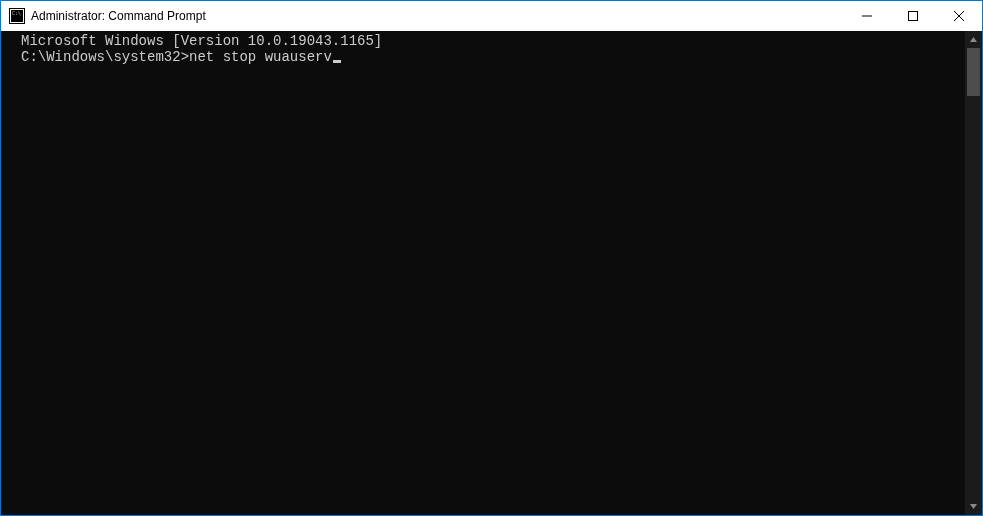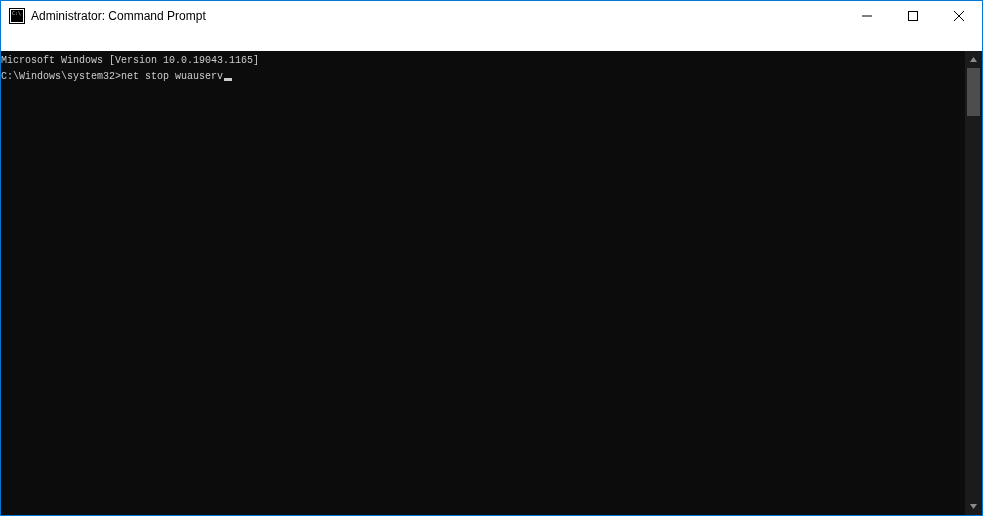--- a/index.html
+++ b/index.html
@@ -10,21 +10,20 @@
       height: 516px;
       overflow: hidden;
     }
     .window {
       width: 983px;
       height: 516px;
       border: 1px solid #0078d7;
       display: flex;
       flex-direction: column;
       background: #fff;
-      gap: 20px;
     }
     .titlebar {
       height: 30px;
       background: #ffffff;
       display: flex;
       align-items: center;
       padding-left: 8px;
       user-select: none;
     }
     .titlebar-icon {
@@ -60,23 +59,23 @@
       flex: 1 1 auto;
       display: flex;
       background: #0c0c0c;
       color: #cccccc;
       position: relative;
       min-height: 0;
     }
     .terminal {
       flex: 1 1 auto;
       font-family: Consolas, "Courier New", monospace;
-      font-size: 10px;
+      font-size: 14px;
       line-height: 16px;
-      padding: 2px 0;
+      padding: 2px 20px;
       white-space: pre;
       overflow: hidden;
       color: #cccccc;
     }
     .terminal .line { display: block; }
     .cursor {
       display: inline-block;
       width: 8px;
       height: 3px;
       background: #cccccc;

